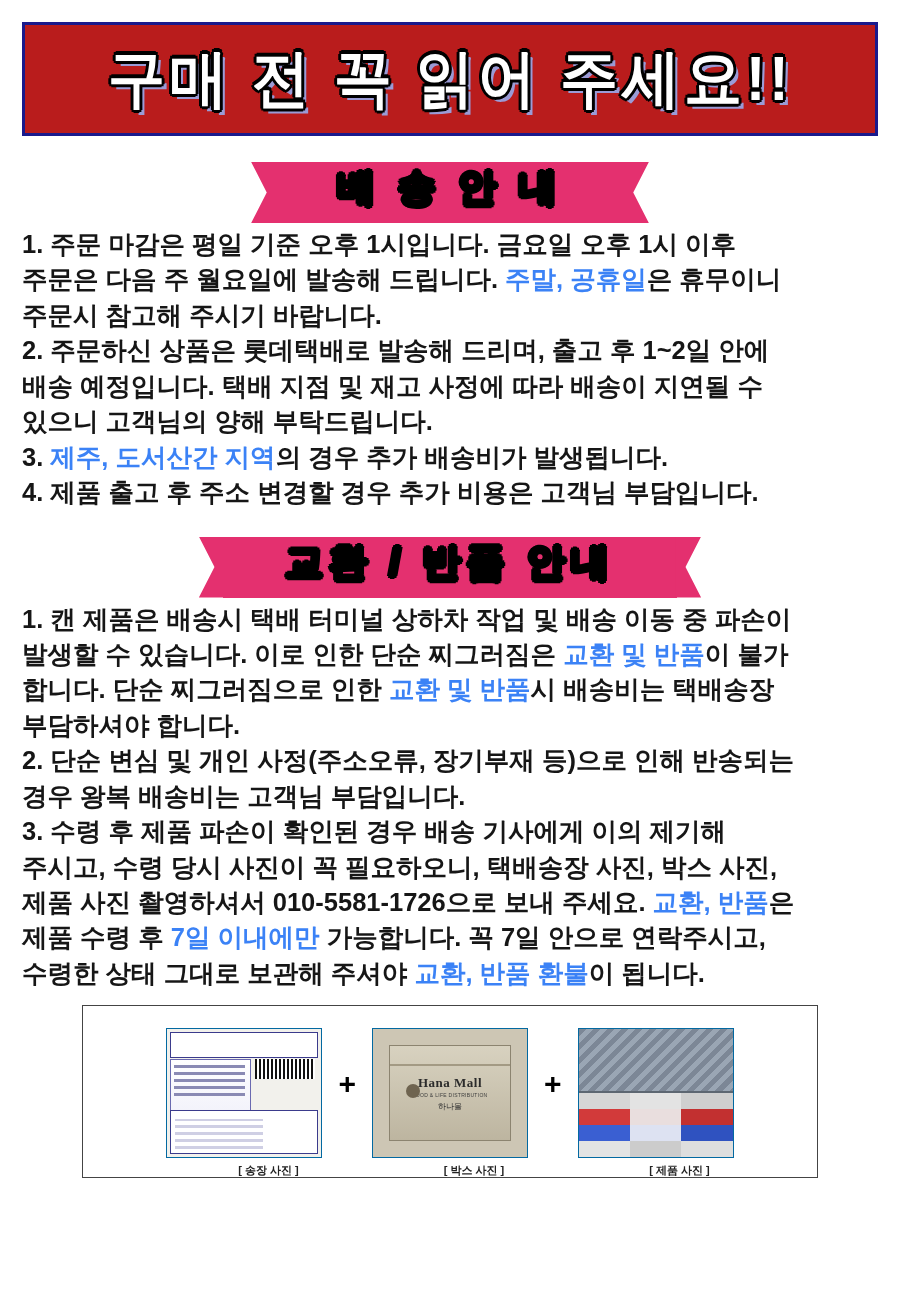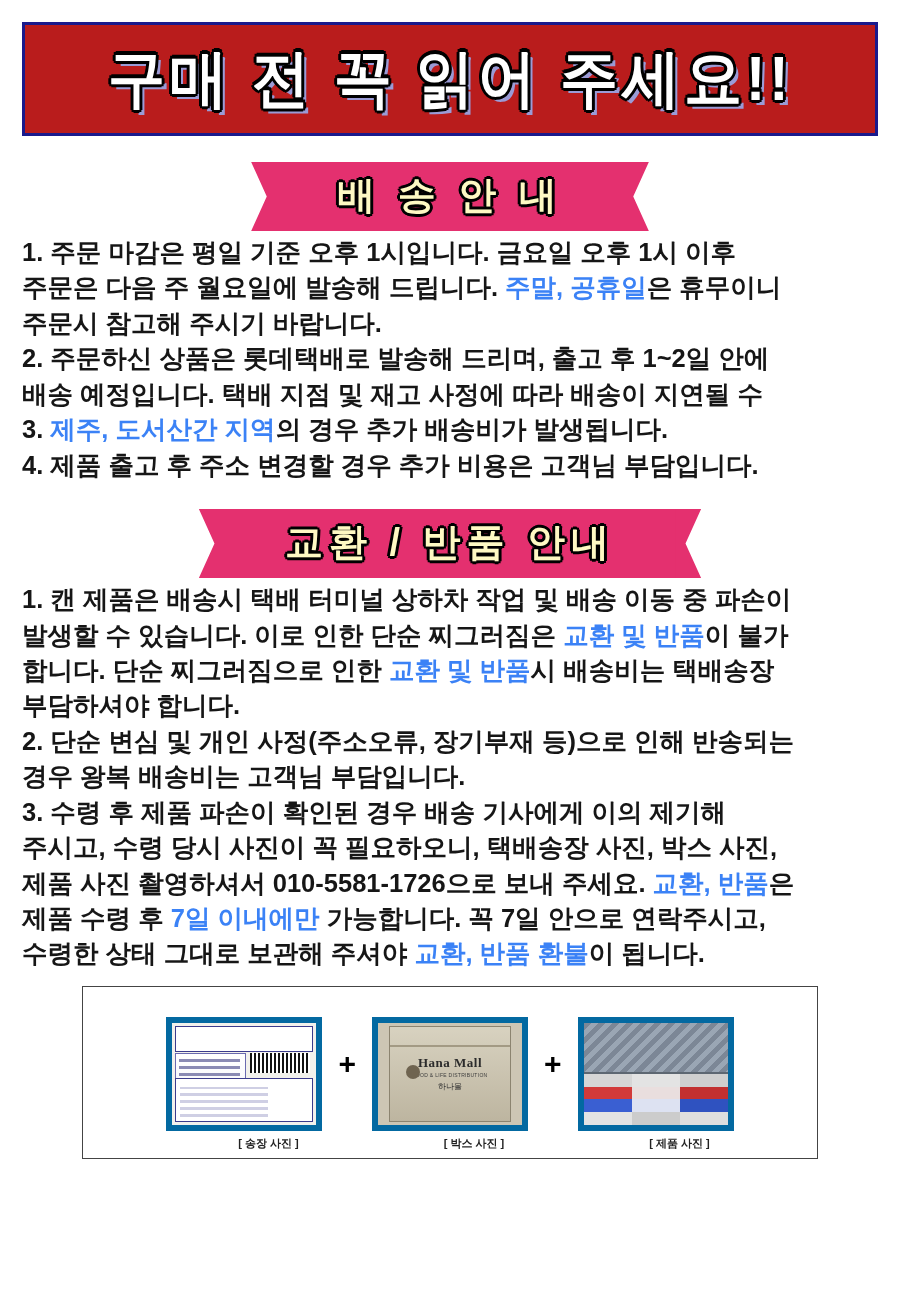--- a/index.html
+++ b/index.html
@@ -47,25 +47,25 @@
 
   
   .ribbon-wrap {
     display: flex;
     justify-content: center;
     margin-top: 26px;
   }
   .ribbon {
     position: relative;
     background: #e4306f;
-    color: #fef9c3;
+    color: #000000;
     font-size: 38px;
     font-weight: bold;
     letter-spacing: 6px;
-    padding: 8px 62px 10px 62px;
+    padding: 0 62px 10px 62px;
     text-shadow:
       -2px -2px 0 #000, 2px -2px 0 #000, -2px 2px 0 #000, 2px 2px 0 #000,
       0 3px 0 #000, 0 -3px 0 #000, -3px 0 0 #000, 3px 0 0 #000;
     white-space: nowrap;
   }
   .ribbon::before,
   .ribbon::after {
     content: "";
     position: absolute;
     top: 0;
@@ -124,22 +124,22 @@
   .plus {
     font-size: 30px;
     font-weight: bold;
     padding: 0 6px 16px 6px;
     color: #000000;
   }
 
   
   .thumb {
     width: 156px;
-    height: 114px;
-    border: 6px solid #0369a1;
+    height: 130px;
+    border: 1px solid #0369a1;
     box-sizing: border-box;
     position: relative;
     overflow: hidden;
     background: #ffffff;
     margin-top: 23px;
   }
   .label-thumb { background: #f2f1ec; }
   .label-thumb .lbl-top {
     position: absolute; left: 3px; top: 3px; right: 3px; height: 24px;
     border: 1px solid #3b3b8c;
@@ -271,20 +271,21 @@
   <div class="ribbon-wrap">
     <div class="ribbon">배 송 안 내</div>
   </div>
 
   <div class="body-block" id="shipping-body">
       <p><span>1. 주문 마감은 평일 기준 오후 1시입니다. 금요일 오후 1시 이후</span></p>
       <p><span>주문은 다음 주 월요일에 발송해 드립니다. </span><span class="hl">주말, 공휴일</span><span>은 휴무이니</span></p>
       <p><span>주문시 참고해 주시기 바랍니다.</span></p>
       <p><span>2. 주문하신 상품은 롯데택배로 발송해 드리며, 출고 후 1~2일 안에</span></p>
       <p><span>배송 예정입니다. 택배 지점 및 재고 사정에 따라 배송이 지연될 수</span></p>
+      <p><span>있으니 고객님의 양해 부탁드립니다.</span></p>
       <p><span>3. </span><span class="hl">제주, 도서산간 지역</span><span>의 경우 추가 배송비가 발생됩니다.</span></p>
       <p><span>4. 제품 출고 후 주소 변경할 경우 추가 비용은 고객님 부담입니다.</span></p>
     </div>
 
   <div class="ribbon-wrap">
     <div class="ribbon">교환 / 반품 안내</div>
   </div>
 
   <div class="body-block" id="exchange-body">
       <p><span>1. 캔 제품은 배송시 택배 터미널 상하차 작업 및 배송 이동 중 파손이</span></p>

